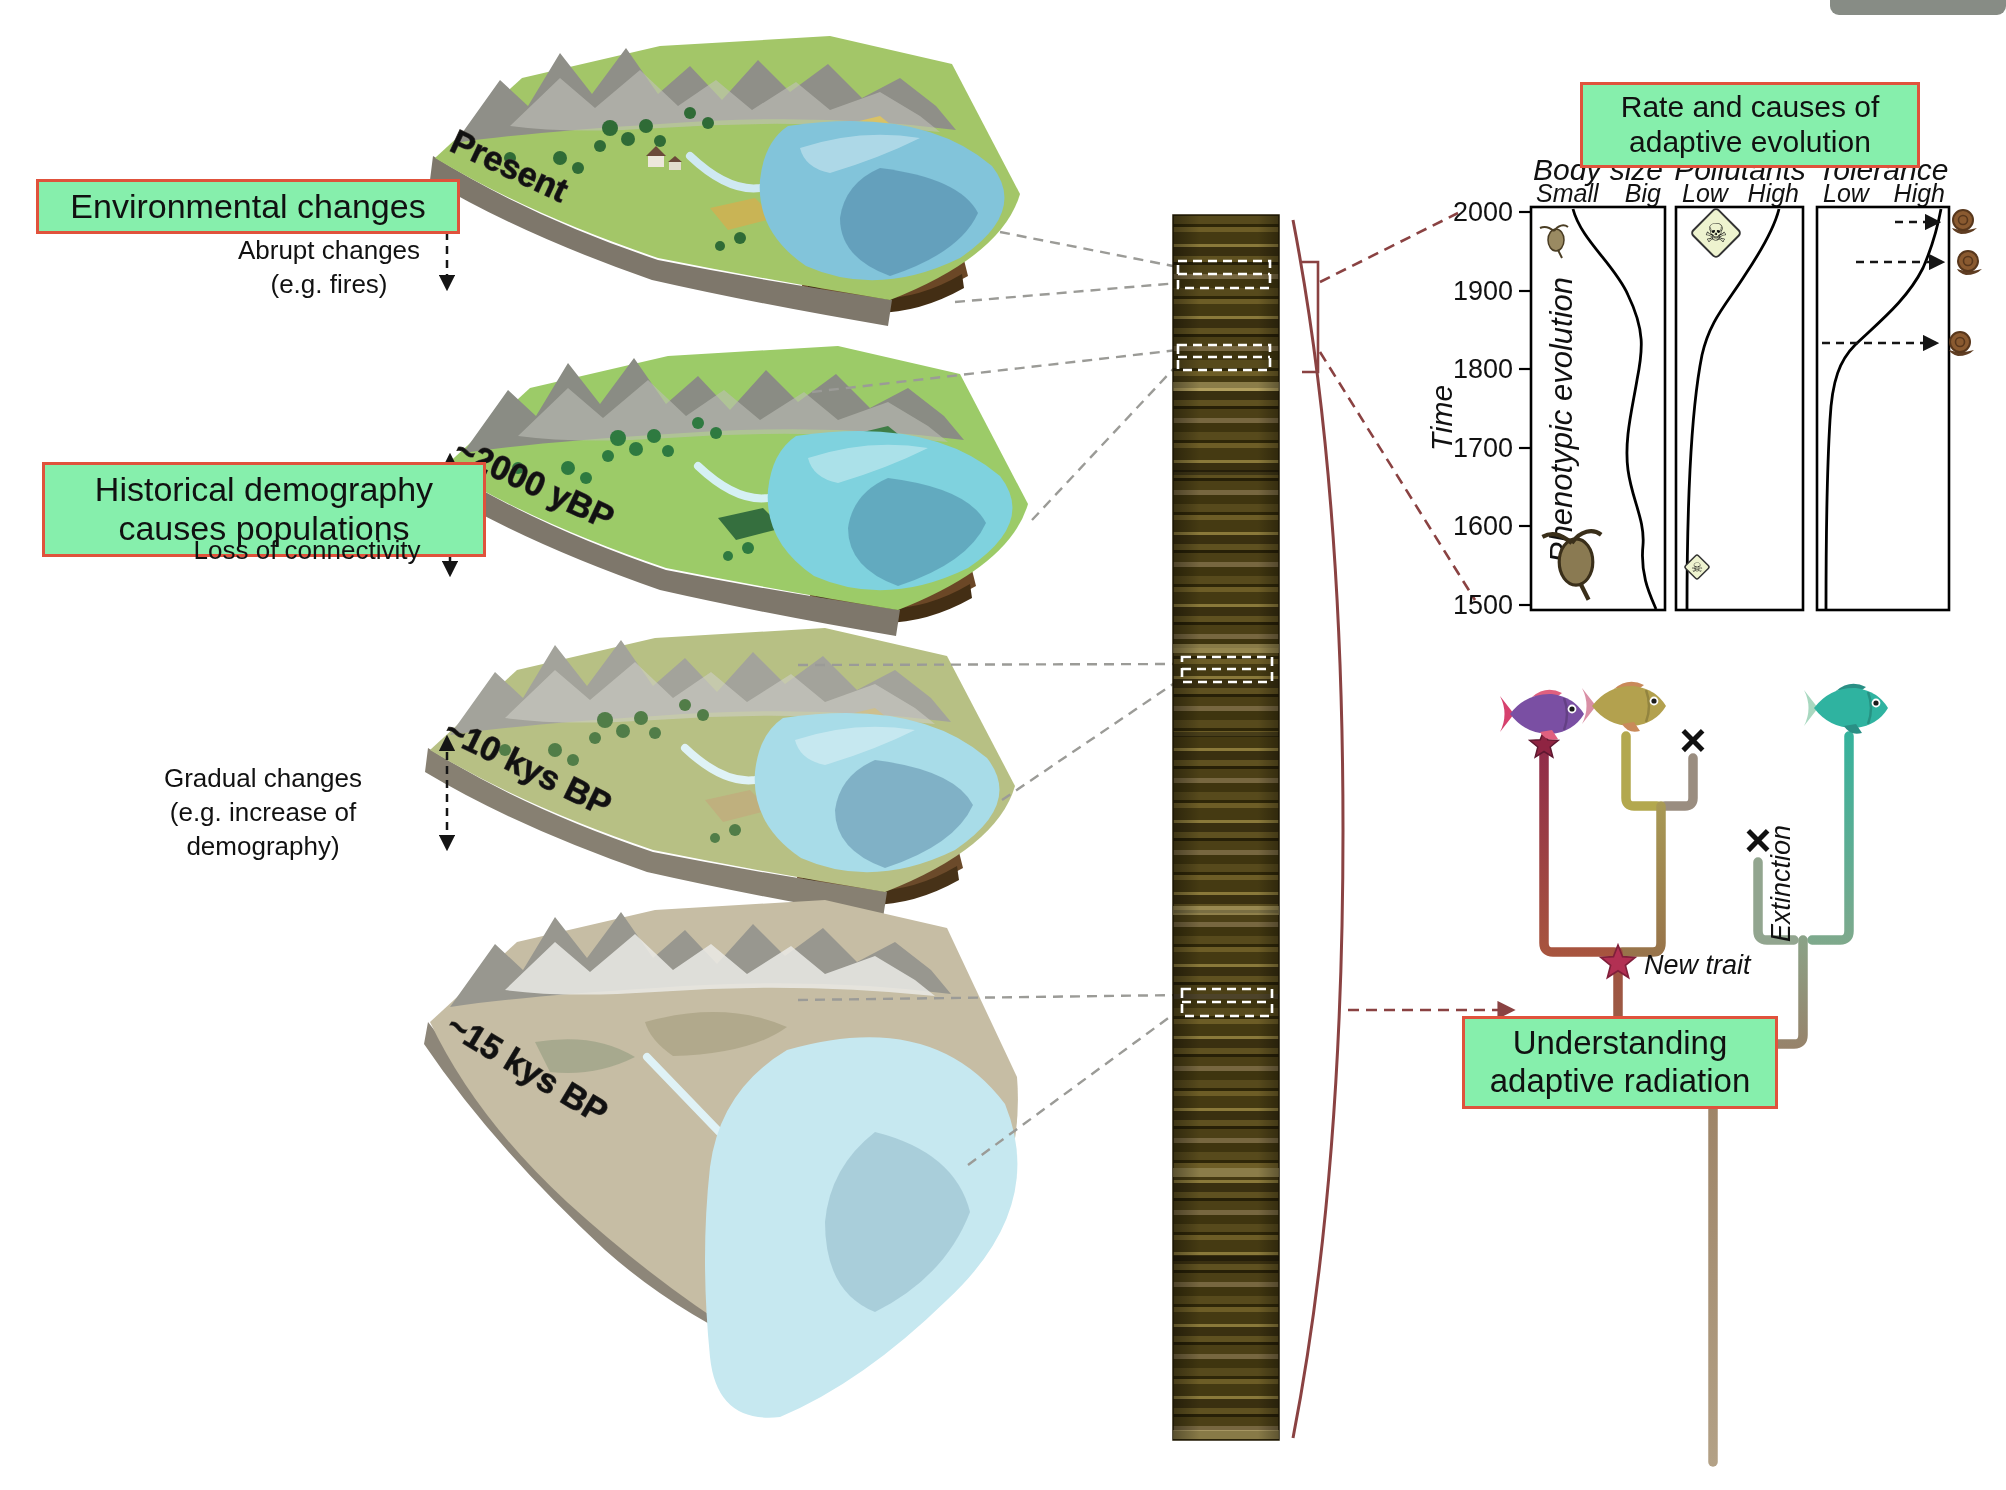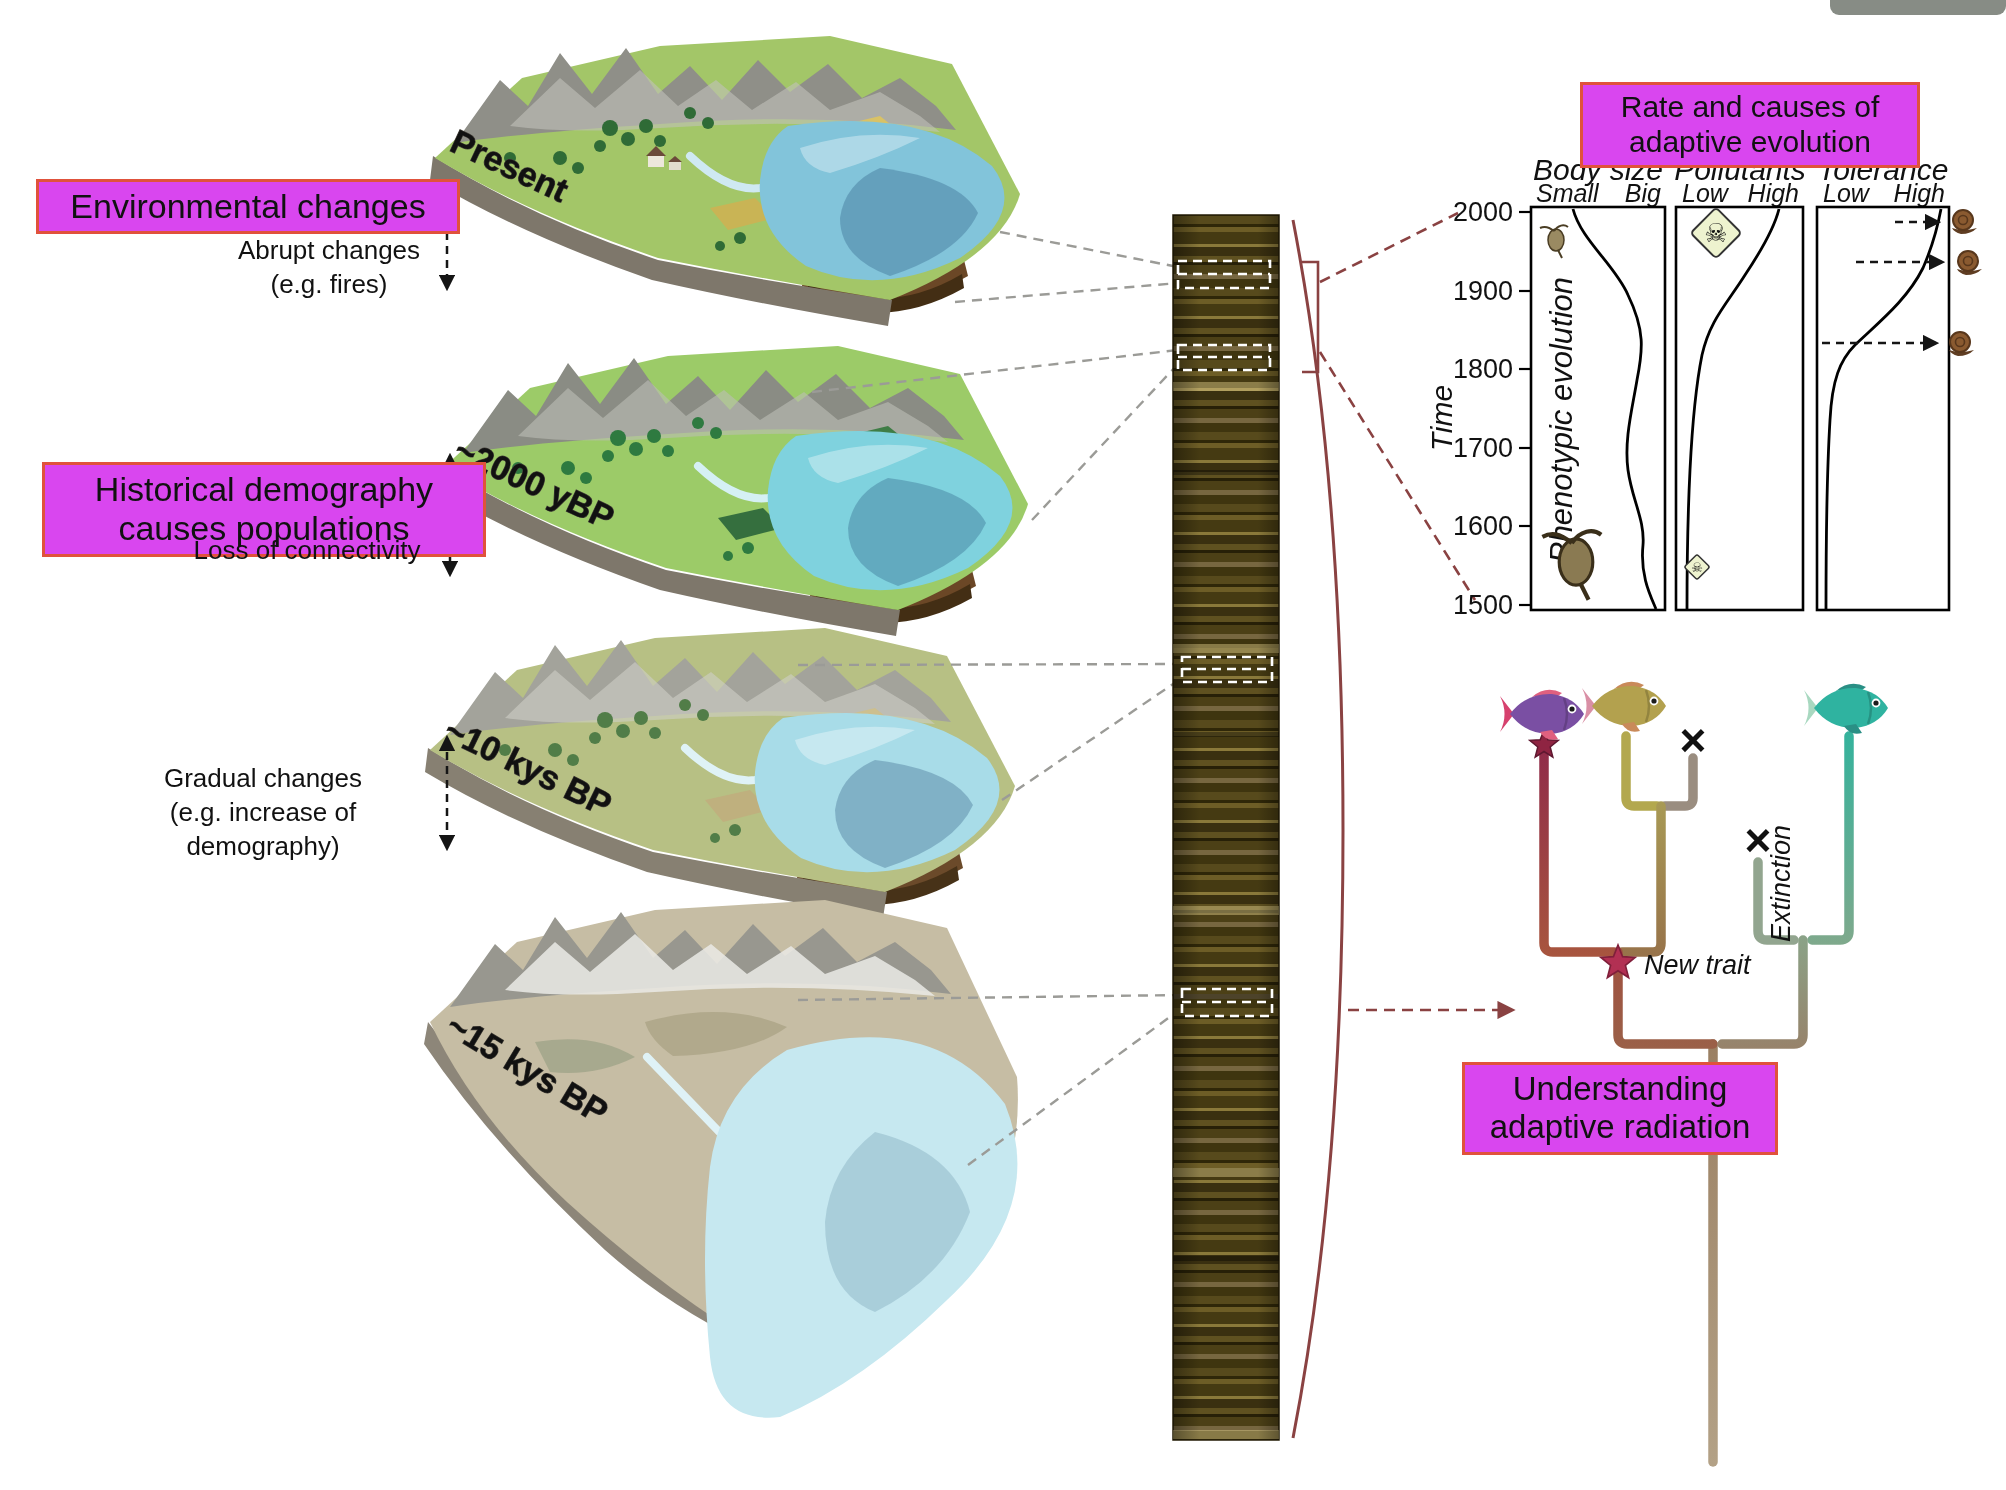--- a/index.html
+++ b/index.html
@@ -2,21 +2,21 @@
 <html><head>
 <meta charset="utf-8">
 <style>
   *{margin:0;padding:0;box-sizing:border-box}
   html,body{background:#fff}
   body{font-family:"Liberation Sans",sans-serif;color:#111}
   #stage{position:relative;width:2006px;height:1490px;background:#fff;overflow:hidden}
   #art{position:absolute;left:0;top:0;display:block}
   #art text{font-family:"Liberation Sans",sans-serif;fill:#111}
   .ov{position:absolute}
-  .figbox{background:#d946ef;border:3px solid #e0523c;text-align:center;line-height:1.16;padding:5px 8px;font-size:34px}
+  .figbox{background:#86efac;border:3px solid #e0523c;text-align:center;line-height:1.16;padding:5px 8px;font-size:34px}
   .figbox.small{font-size:30px}
   .note{font-size:26px;line-height:1.3;text-align:center}
   .plabel{font-size:34px;font-weight:bold;fill:#fff;paint-order:stroke;stroke:#4a463e;stroke-width:1px}
   .it{font-style:italic}
   .tick{font-size:27px}
   .hdr{font-size:30px;font-style:italic}
   .scl{font-size:25px;font-style:italic}
   .branch{fill:none;stroke-width:9.5;stroke-linecap:round;stroke-linejoin:round}
   .curve{fill:none;stroke:#000;stroke-width:2.8}
   .dashgray{stroke:#9b9b97;stroke-width:2.4;stroke-dasharray:10 7;fill:none}
@@ -342,18 +342,18 @@
 <div class="ov note" style="left:96px;top:762px;width:334px">
   <div>Gradual changes</div>
   <div>(e.g. increase of demography)</div>
 </div>
 
 <div class="ov figbox small" style="left:1580px;top:82px;width:340px">
   <div>Rate and causes of</div>
   <div>adaptive evolution</div>
 </div>
 
-<div class="ov figbox" style="left:1462px;top:1062px;width:316px;font-size:33px">
+<div class="ov figbox" style="left:1462px;top:1016px;width:316px;font-size:33px">
   <div>Understanding</div>
   <div>adaptive radiation</div>
 </div>
 
 </div>
 
 </body></html>

